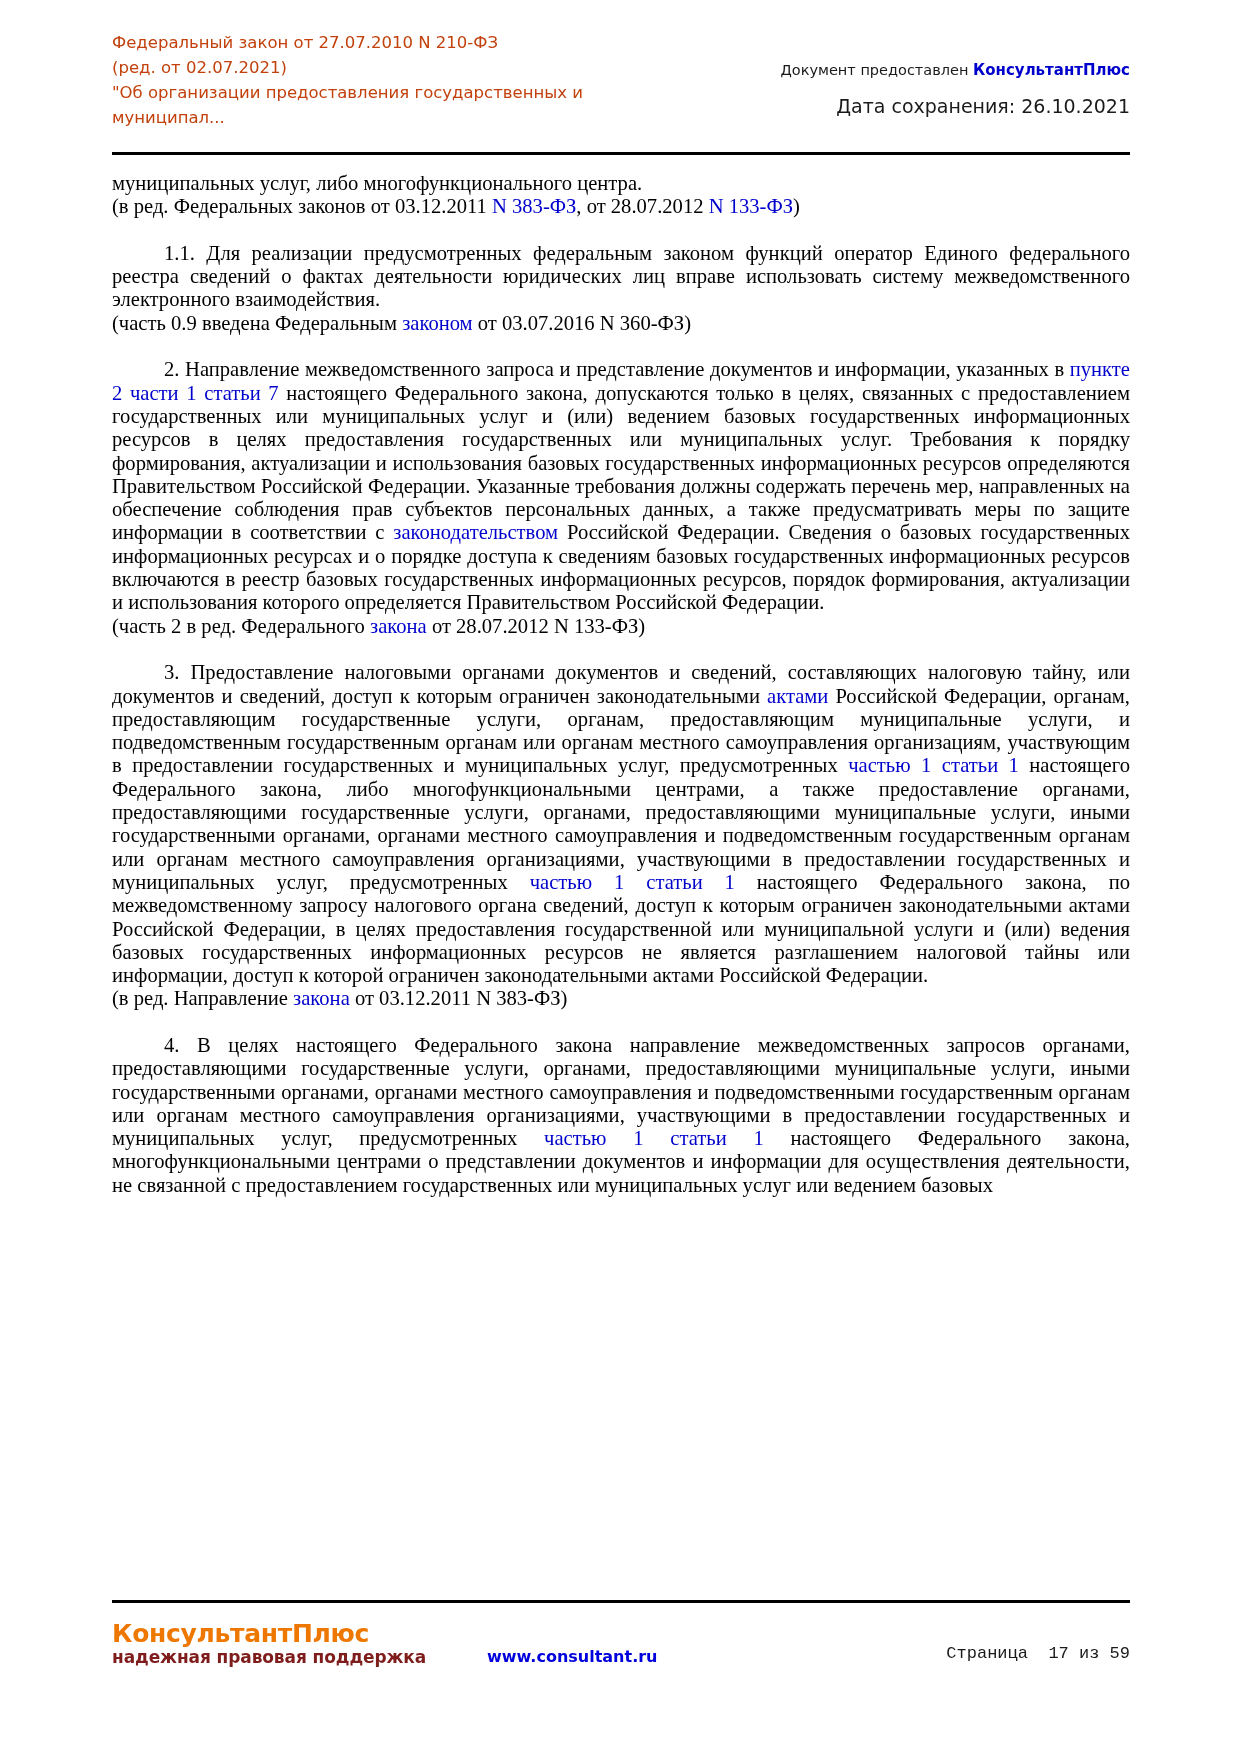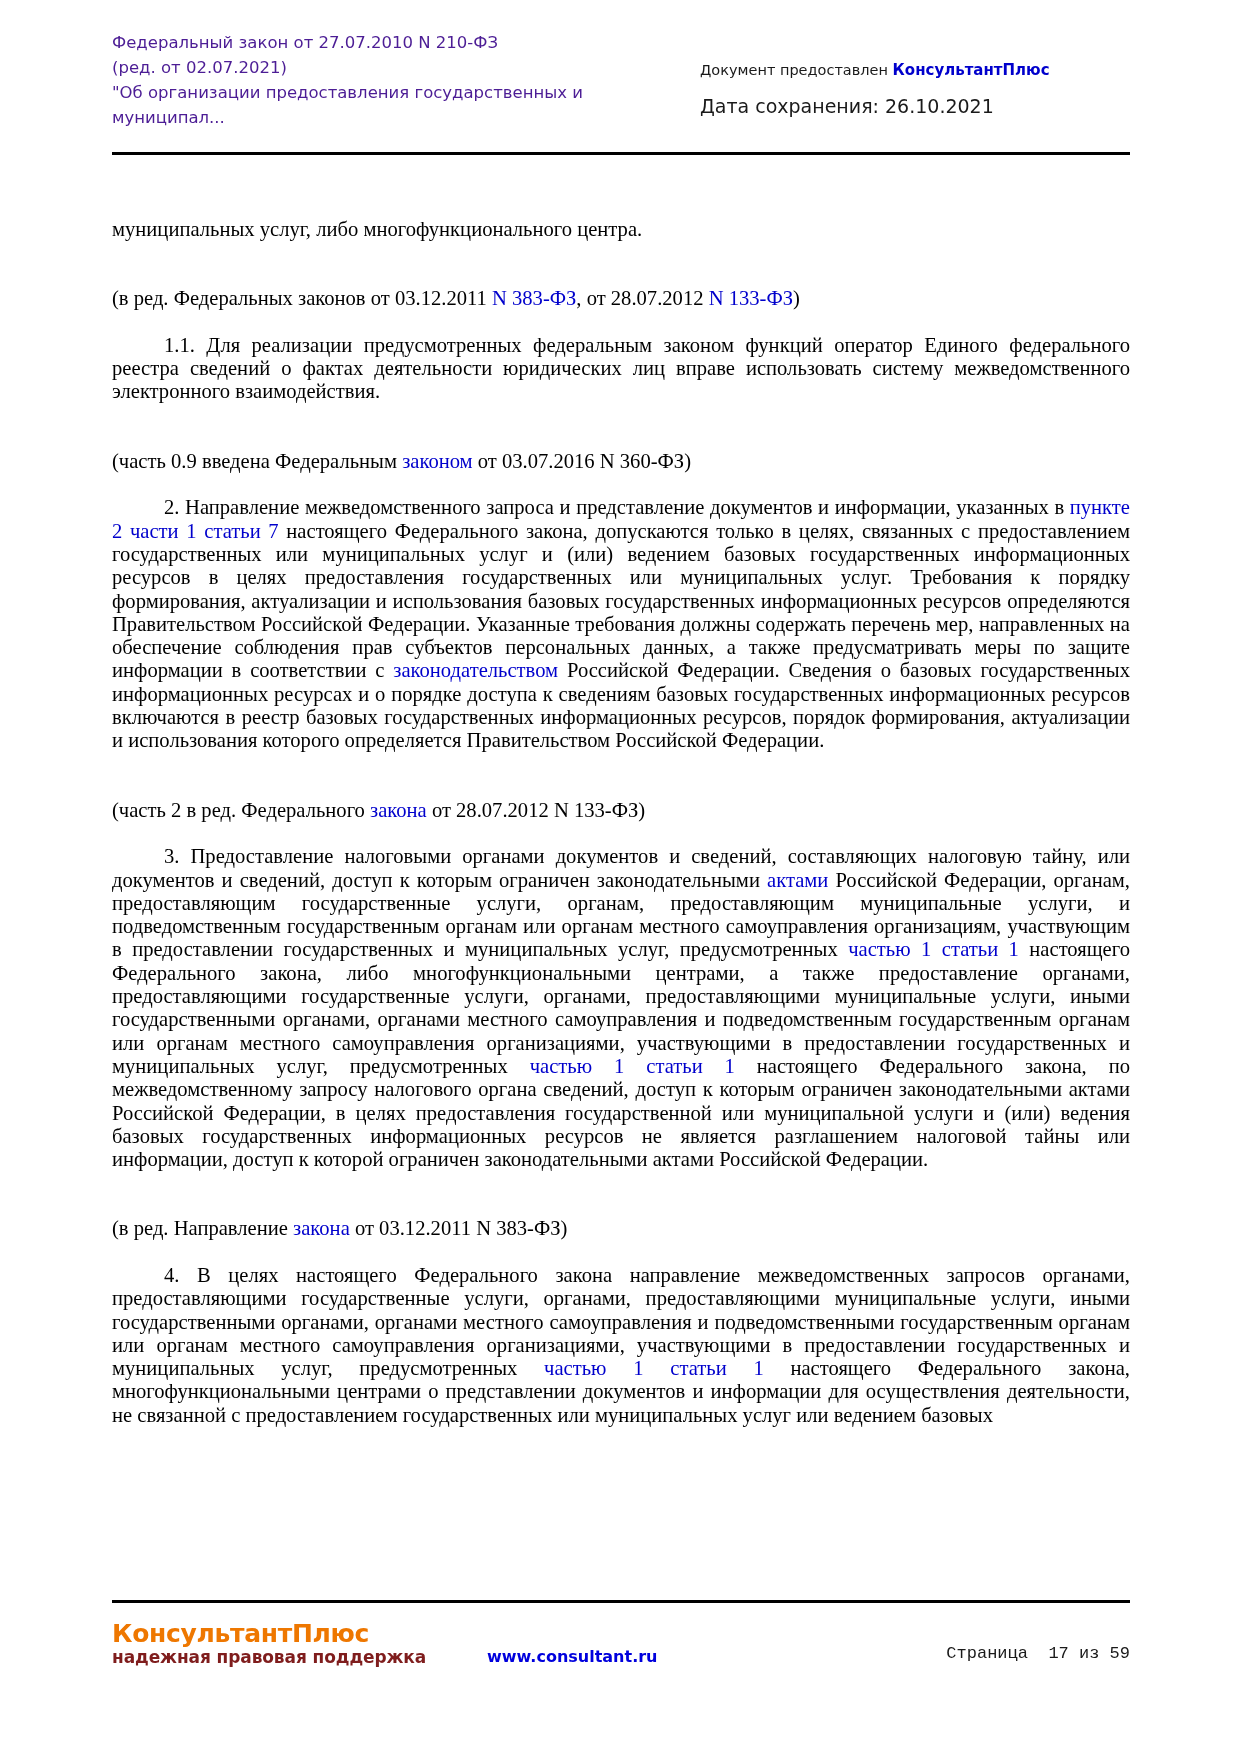--- a/index.html
+++ b/index.html
@@ -35,29 +35,29 @@
     height: 110px;
   }
   .header-left {
     position: absolute;
     left: 0;
     top: 0;
     width: 600px;
     font-family: "DejaVu Sans", "Liberation Sans", sans-serif;
     font-size: 16.5px;
     line-height: 25px;
-    color: #4c1d95;
+    color: #c2410c;
     white-space: pre-line;
   }
   .header-right {
     position: absolute;
     right: 0;
     top: 30px;
     width: 430px;
-    text-align: left;
+    text-align: right;
     font-family: "DejaVu Sans", "Liberation Sans", sans-serif;
   }
   .header-right .provided-line {
     font-size: 14.5px;
     line-height: 20px;
     color: #1a1a1a;
     white-space: nowrap;
   }
   .header-right .brand-inline {
     font-weight: bold;
@@ -91,21 +91,21 @@
     font-size: 20.6px;
     line-height: 23.3px;
     color: #000000;
   }
   .doc-body p {
     margin: 0;
     padding: 0;
     text-align: justify;
     text-justify: inter-word;
   }
-  .doc-body p.nojust { text-align: left; margin-top: 46px; }
+  .doc-body p.nojust { text-align: left; }
   .doc-body p.indent { text-indent: 52px; }
   .spacer { height: 23.3px; }
   .lnk { color: #0000cc; }
 
   
   .page-footer {
     position: absolute;
     left: 112px;
     top: 1620px;
     width: 1018px;

